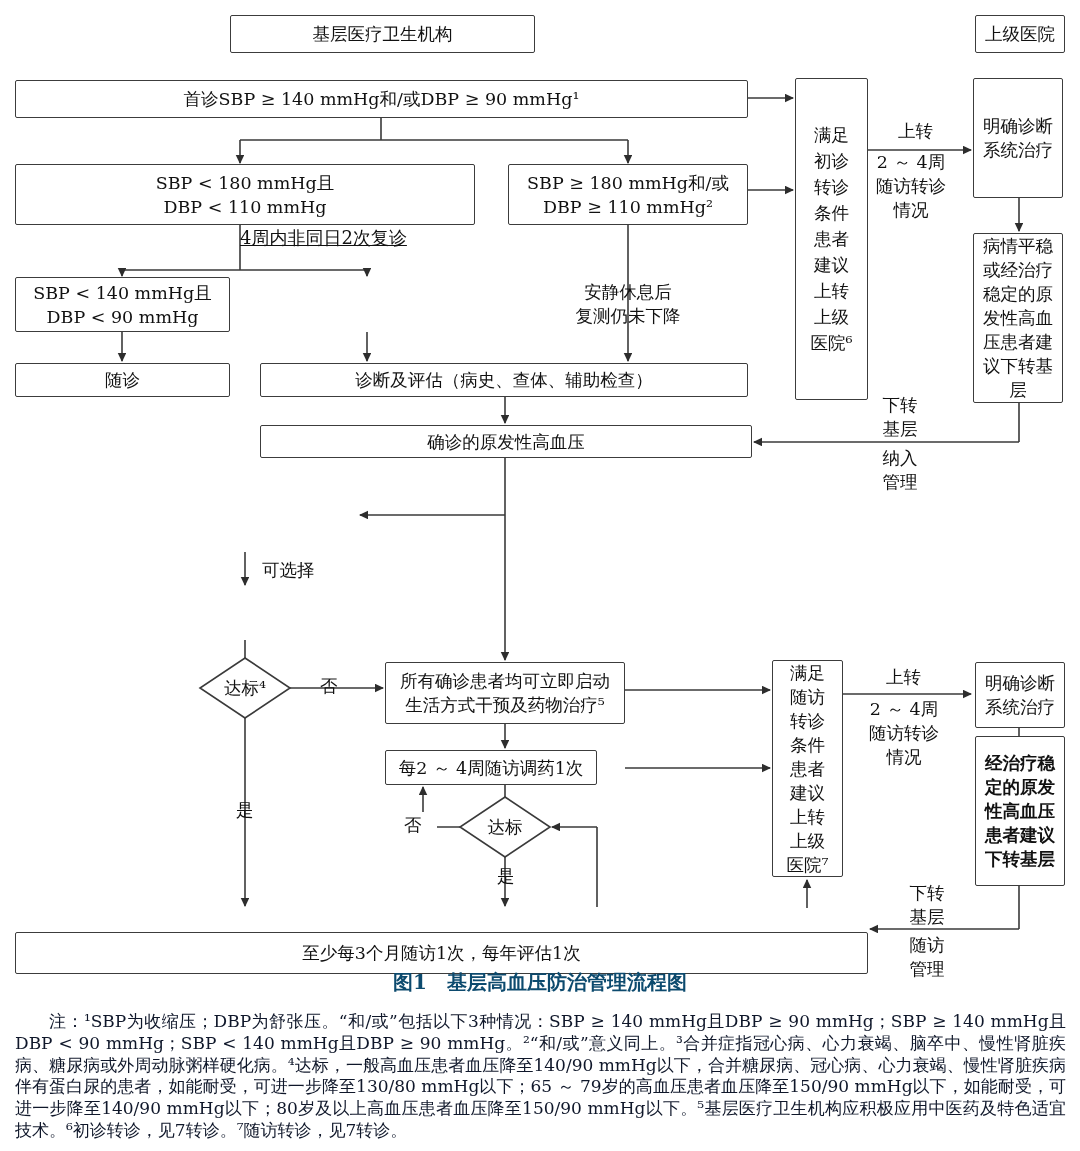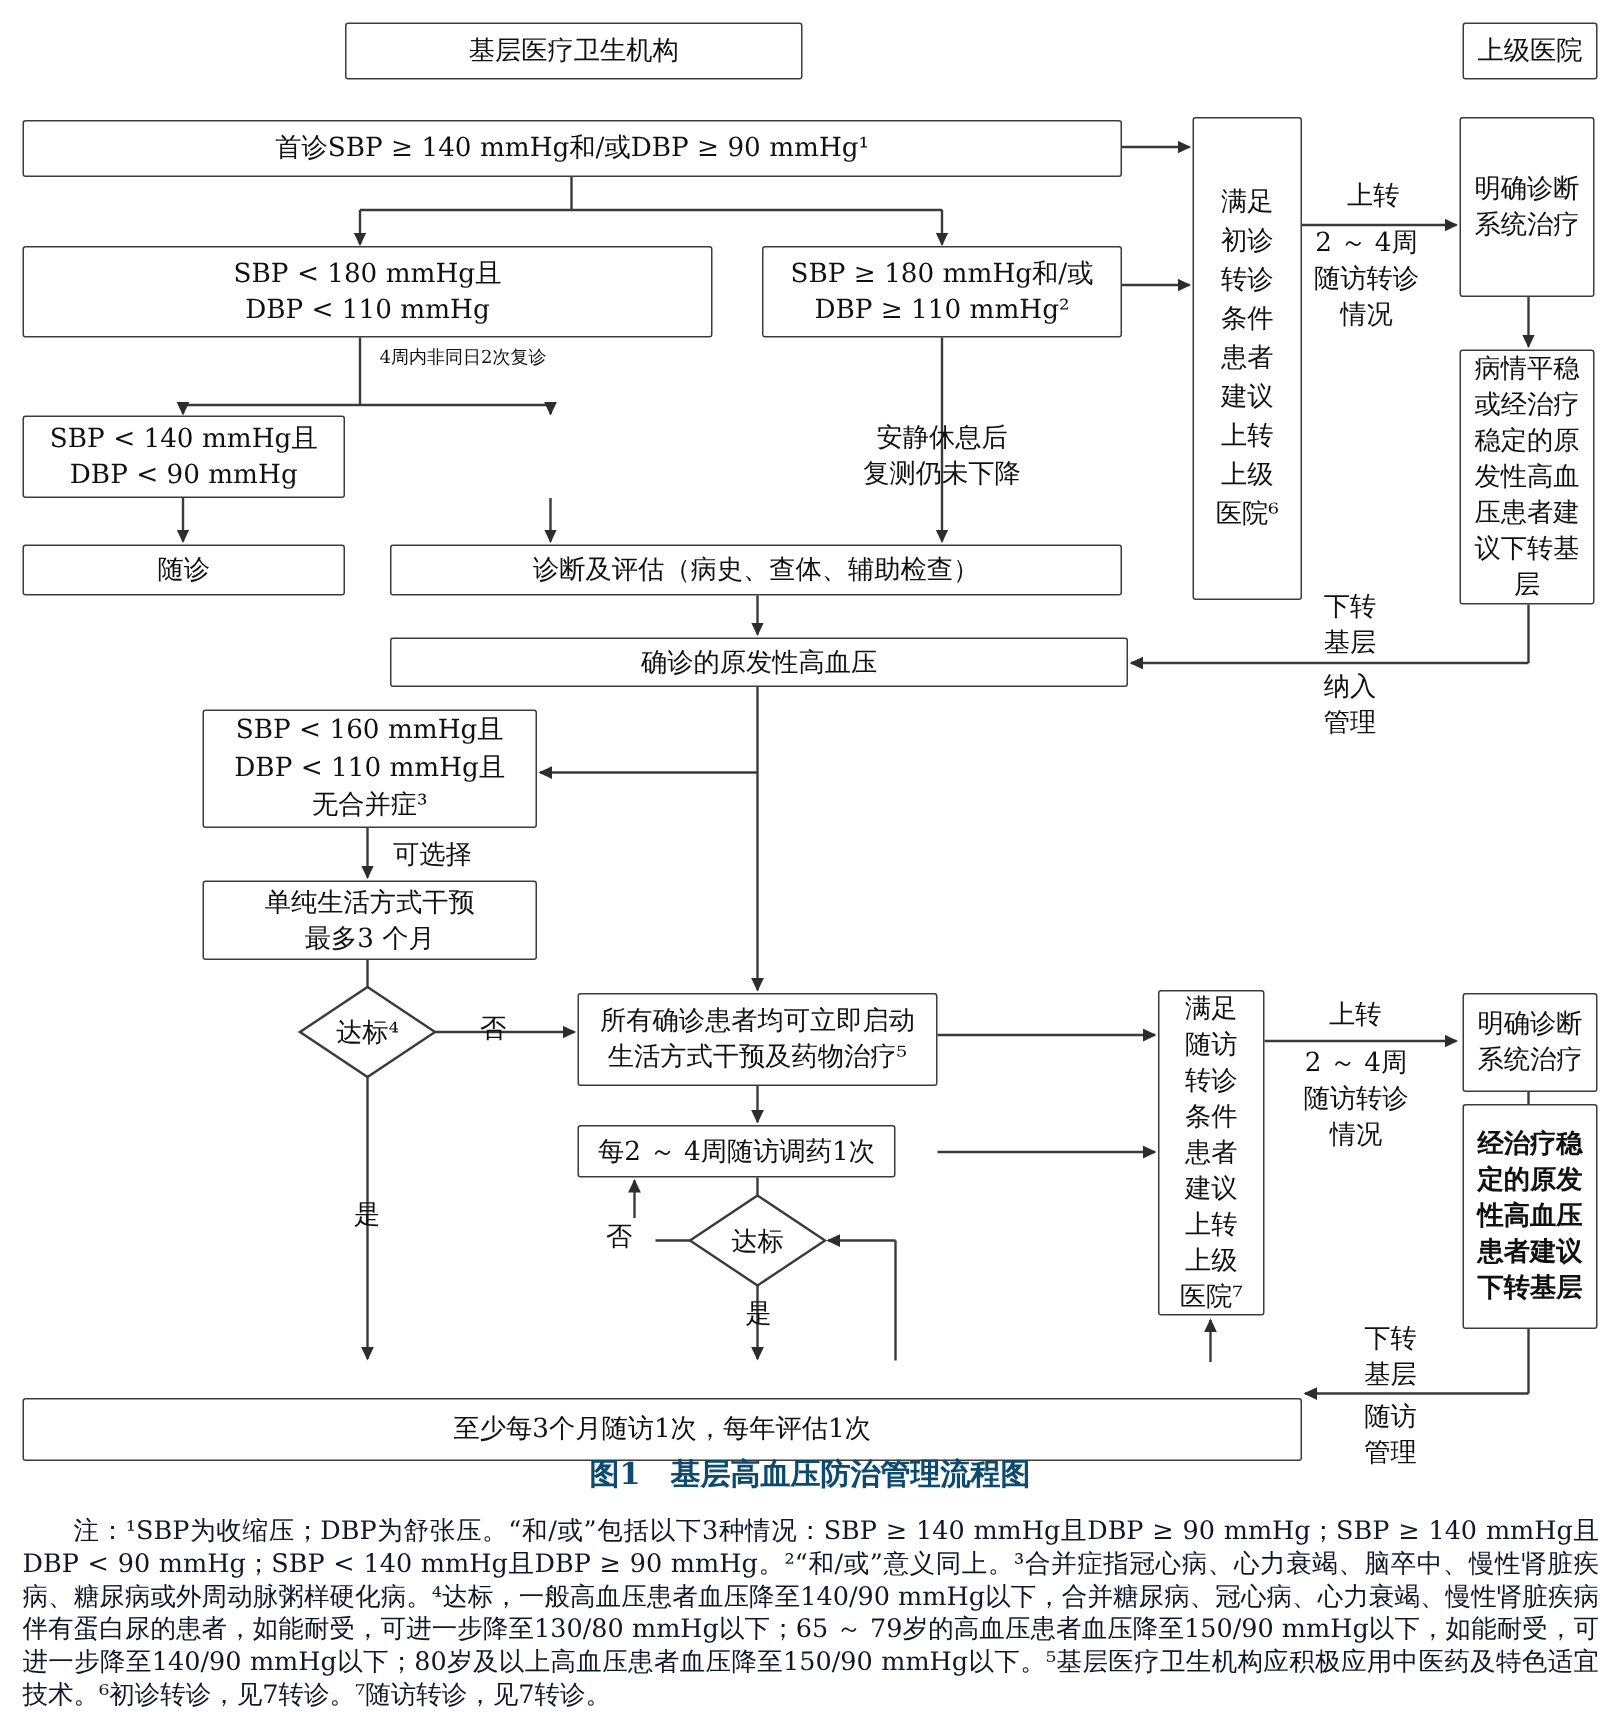--- a/index.html
+++ b/index.html
@@ -83,25 +83,20 @@
   <div class="box" style="left:15px;top:80px;width:733px;height:38px;">首诊SBP ≥ 140 mmHg和/或DBP ≥ 90 mmHg¹</div>
   <div class="box ml" style="left:15px;top:164px;width:460px;height:61px;">SBP &lt; 180 mmHg且
 DBP &lt; 110 mmHg</div>
   <div class="box ml" style="left:508px;top:164px;width:240px;height:61px;">SBP ≥ 180 mmHg和/或
 DBP ≥ 110 mmHg²</div>
   <div class="box ml" style="left:15px;top:277px;width:215px;height:55px;">SBP &lt; 140 mmHg且
 DBP &lt; 90 mmHg</div>
   <div class="box" style="left:260px;top:363px;width:488px;height:34px;">诊断及评估（病史、查体、辅助检查）</div>
   <div class="box" style="left:15px;top:363px;width:215px;height:34px;">随诊</div>
   <div class="box" style="left:260px;top:425px;width:492px;height:33px;">确诊的原发性高血压</div>
-  <div class="box ml" style="left:135px;top:473px;width:223px;height:79px;line-height:25px;">SBP &lt; 160 mmHg且
-DBP &lt; 110 mmHg且
-无合并症³</div>
-  <div class="box ml" style="left:135px;top:587px;width:223px;height:53px;">单纯生活方式干预
-最多3 个月</div>
   <div class="box ml" style="left:385px;top:662px;width:240px;height:62px;">所有确诊患者均可立即启动
 生活方式干预及药物治疗⁵</div>
   <div class="box" style="left:385px;top:750px;width:212px;height:35px;">每2 ～ 4周随访调药1次</div>
   <div class="box" style="left:15px;top:932px;width:853px;height:42px;">至少每3个月随访1次，每年评估1次</div>
 
   <div class="box ml tallbox" style="left:795px;top:78px;width:73px;height:322px;">满足
 初诊
 转诊
 条件
 患者
@@ -132,21 +127,21 @@
 系统治疗</div>
   <div class="box ml" style="left:975px;top:736px;width:90px;height:150px;font-weight:bold;">经治疗稳
 定的原发
 性高血压
 患者建议
 下转基层</div>
 
   <div class="dlabel" style="left:200px;top:673px;width:90px;height:30px;">达标⁴</div>
   <div class="dlabel" style="left:460px;top:812px;width:90px;height:30px;">达标</div>
 
-  <div class="lbl" style="left:253px;top:226px;font-size:12px;">4周内非同日2次复诊</div>
+  <div class="lbl" style="left:240px;top:226px;font-size:18px;text-decoration:underline;">4周内非同日2次复诊</div>
   <div class="lbl ctr" style="left:560px;top:280px;width:136px;">安静休息后
 复测仍未下降</div>
   <div class="lbl" style="left:262px;top:558px;">可选择</div>
   <div class="lbl" style="left:320px;top:674px;">否</div>
   <div class="lbl" style="left:236px;top:798px;">是</div>
   <div class="lbl" style="left:404px;top:813px;">否</div>
   <div class="lbl" style="left:497px;top:864px;">是</div>
   <div class="lbl" style="left:898px;top:119px;">上转</div>
   <div class="lbl ctr" style="left:855px;top:150px;width:112px;">2 ～ 4周
 随访转诊

